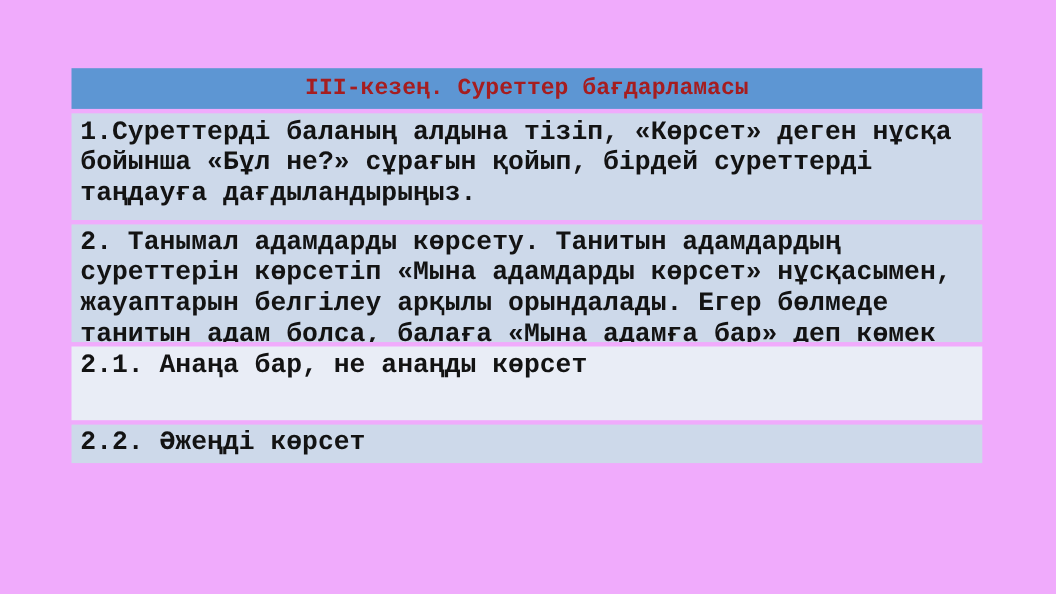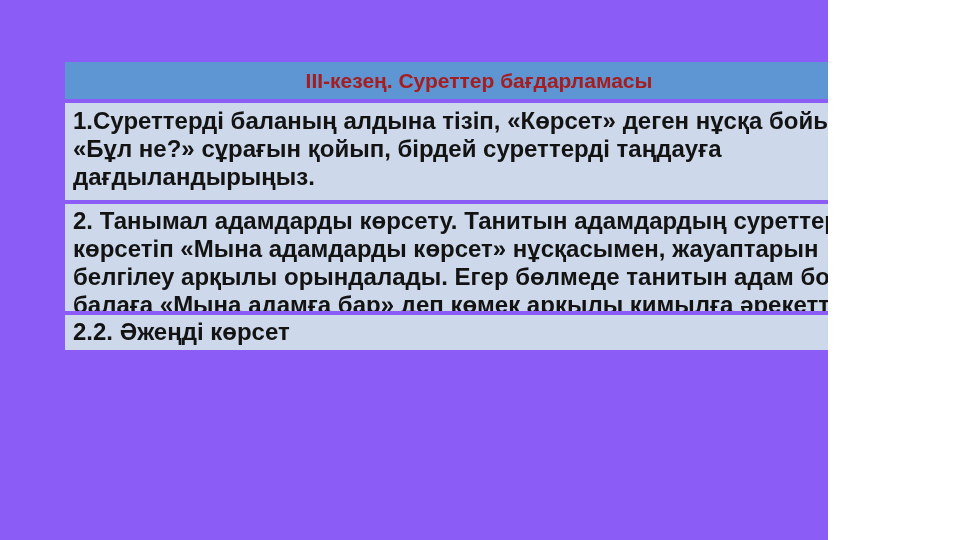--- a/index.html
+++ b/index.html
@@ -2,25 +2,25 @@
 <html><head>
 <meta charset="utf-8">
 <style>
   html, body {
     margin: 0;
     padding: 0;
     background: #ffffff;
   }
   .slide {
     position: relative;
-    width: 828px;
+    width: 960px;
     height: 540px;
-    background: #8b5cf6;
+    background: #f0abfc;
     overflow: hidden;
-    font-family: Liberation Sans, sans-serif;
+    font-family: Liberation Mono, monospace;
   }
   .prog-table {
     position: absolute;
     left: 65px;
     top: 62px;
     width: 828px;
   }
   .hdr-row {
     box-sizing: border-box;
     height: 37px;
@@ -61,18 +61,19 @@
 
     <div class="hdr-row">
       <span>III-кезең. Суреттер бағдарламасы</span>
     </div>
 
     <div class="body-row row-1 band-dark">1.Суреттерді баланың алдына тізіп, «Көрсет» деген нұсқа бойынша «Бұл не?» сұрағын қойып, бірдей суреттерді таңдауға дағдыландырыңыз.</div>
 
 
     <div class="body-row row-3 band-dark">2. Танымал адамдарды көрсету. Танитын адамдардың суреттерін көрсетіп «Мына адамдарды көрсет» нұсқасымен, жауаптарын белгілеу арқылы орындалады. Егер бөлмеде танитын адам болса, балаға «Мына адамға бар» деп көмек арқылы қимылға әрекеттеу.</div>
 
+    <div class="body-row row-4 band-light">2.1. Анаңа бар, не анаңды көрсет</div>
 
     <div class="body-row row-5 band-dark">2.2. Әжеңді көрсет</div>
 
 
   </div>
 </div>
 
 </body></html>

